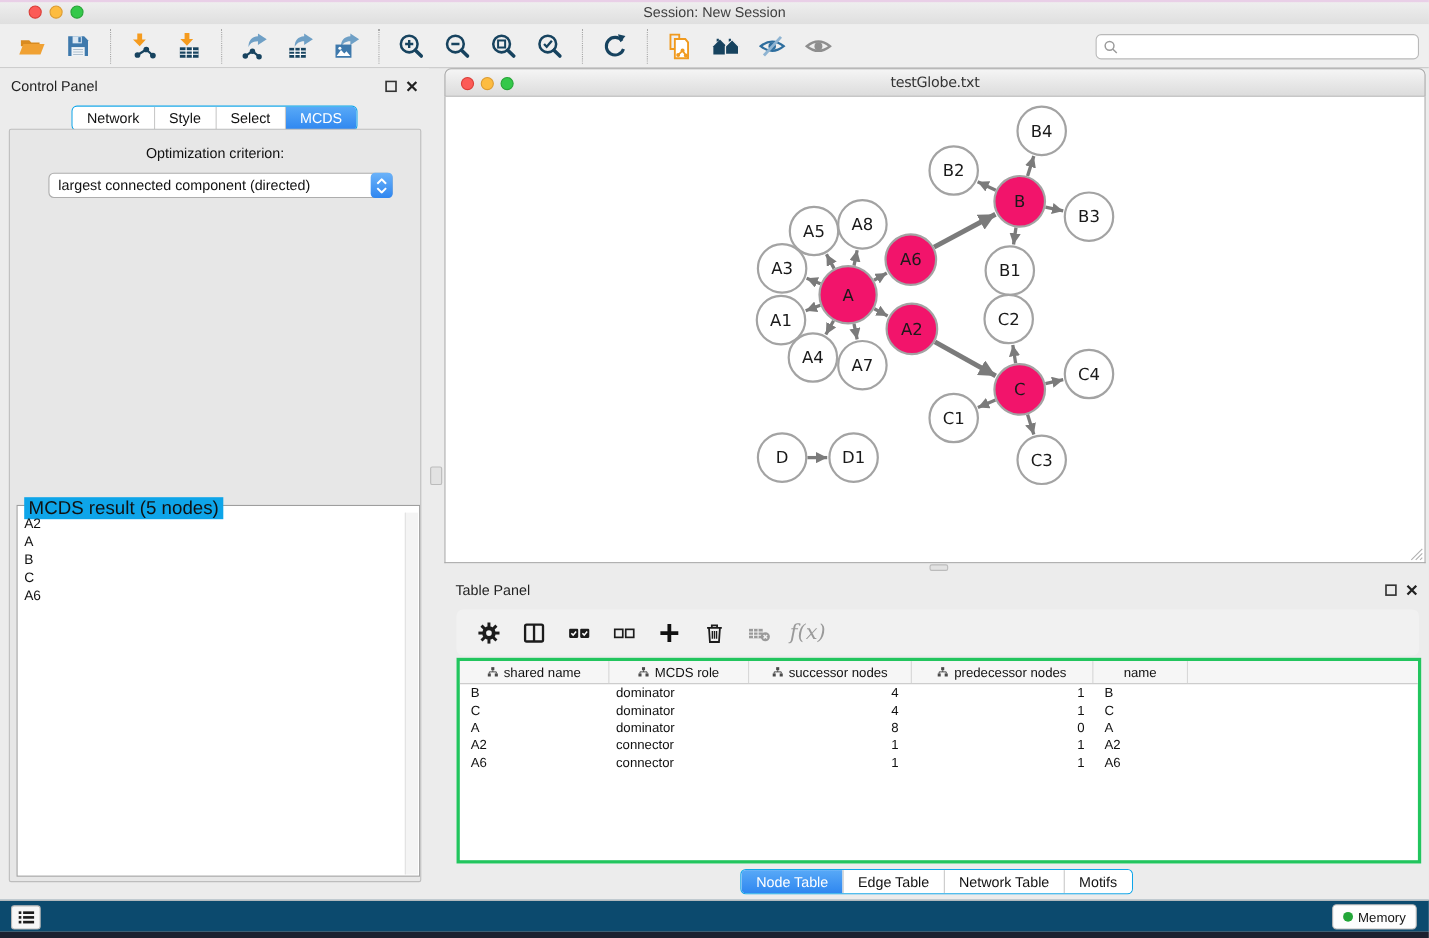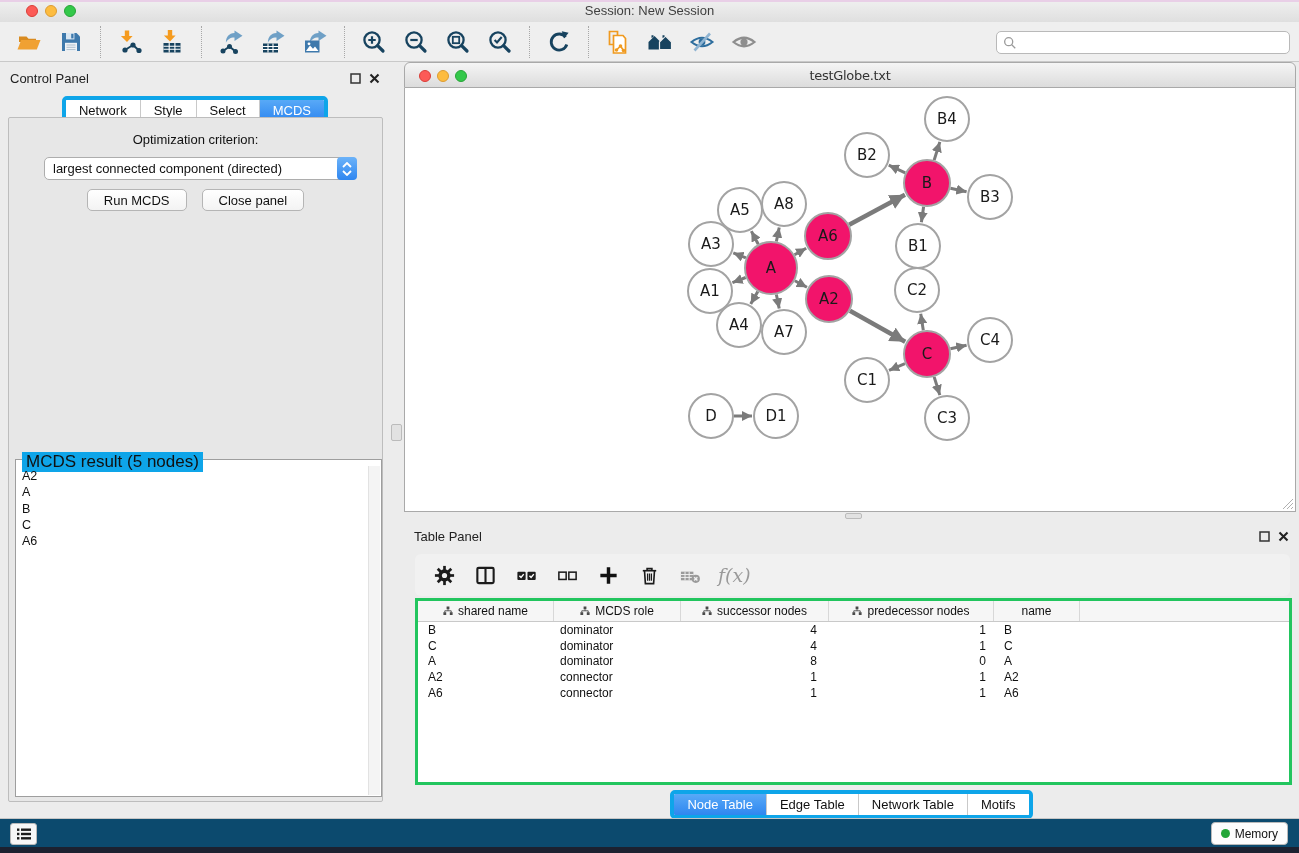--- a/index.html
+++ b/index.html
@@ -29,21 +29,21 @@
   .searchbox svg { width:14px; height:14px; }
   .searchbox input { border:none; outline:none; flex:1; font-size:12px; margin-left:5px; background:transparent; }
 
   
   .control-panel { left:0; top:62px; width:390px; height:756px; background:#ececec; }
   .panel-head { height:26px; display:flex; align-items:center; padding:0 10px; }
   .panel-title { font-size:13px; color:#222; flex:1; padding-top:6px; }
   .win-ctl { display:flex; gap:8px; padding-top:6px; }
   .win-ctl svg { width:11px; height:11px; cursor:pointer; }
   .cp-tabs { position:absolute; left:0; top:34px; width:390px; display:flex; justify-content:center; }
-  .seg-group { display:flex; border:4px solid #0ea5e9; border-radius:5px; overflow:hidden; background:#fff; }
+  .seg-group { display:flex; border:1px solid #0ea5e9; border-radius:5px; overflow:hidden; background:#fff; }
   .seg-tab { font-size:13px; padding:3px 13px; color:#111; background:#fff; border-left:1px solid #c9c9c9; cursor:pointer; }
   .seg-tab:first-child { border-left:none; }
   .seg-tab.active { background:linear-gradient(#58a9f7,#2f87f0); color:#fff; }
   .cp-content { position:absolute; left:8px; top:55px; width:375px; height:685px;
     background:#e7e7e7; border:1px solid #bdbdbd; border-radius:2px; }
   .opt-label { position:absolute; left:0; top:14px; width:100%; text-align:center; font-size:13px; color:#111; }
   .criterion { position:absolute; left:35px; top:39px; width:313px; height:23px; background:#fff;
     border:1px solid #adadad; border-radius:5px; display:flex; align-items:center; cursor:pointer; }
   .criterion .val { flex:1; font-size:13px; padding-left:8px; color:#111; white-space:nowrap; }
   .stepper { width:20px; height:23px; margin-right:-1px; background:linear-gradient(#6cb3f9,#2f86f0);
@@ -302,24 +302,20 @@
     <div class="criterion">
       <span class="val">largest connected component (directed)</span>
       <span class="stepper">
         <svg viewBox="0 0 10 6">
             <path d="M1 5 L5 1 L9 5" fill="none" stroke="#fff" stroke-width="1.8"></path>
           </svg>
         <svg viewBox="0 0 10 6">
             <path d="M1 1 L5 5 L9 1" fill="none" stroke="#fff" stroke-width="1.8"></path>
           </svg>
       </span>
-    </div>
-    <div class="cp-buttons">
-      <button class="btn">Run MCDS</button>
-      <button class="btn">Close panel</button>
     </div>
     <div class="result-box">
       <span class="result-legend">MCDS result (5 nodes)</span>
       <div class="result-list" id="mcds-list">
           <div class="result-item">A2</div>
           <div class="result-item">A</div>
           <div class="result-item">B</div>
           <div class="result-item">C</div>
           <div class="result-item">A6</div>
         </div>

